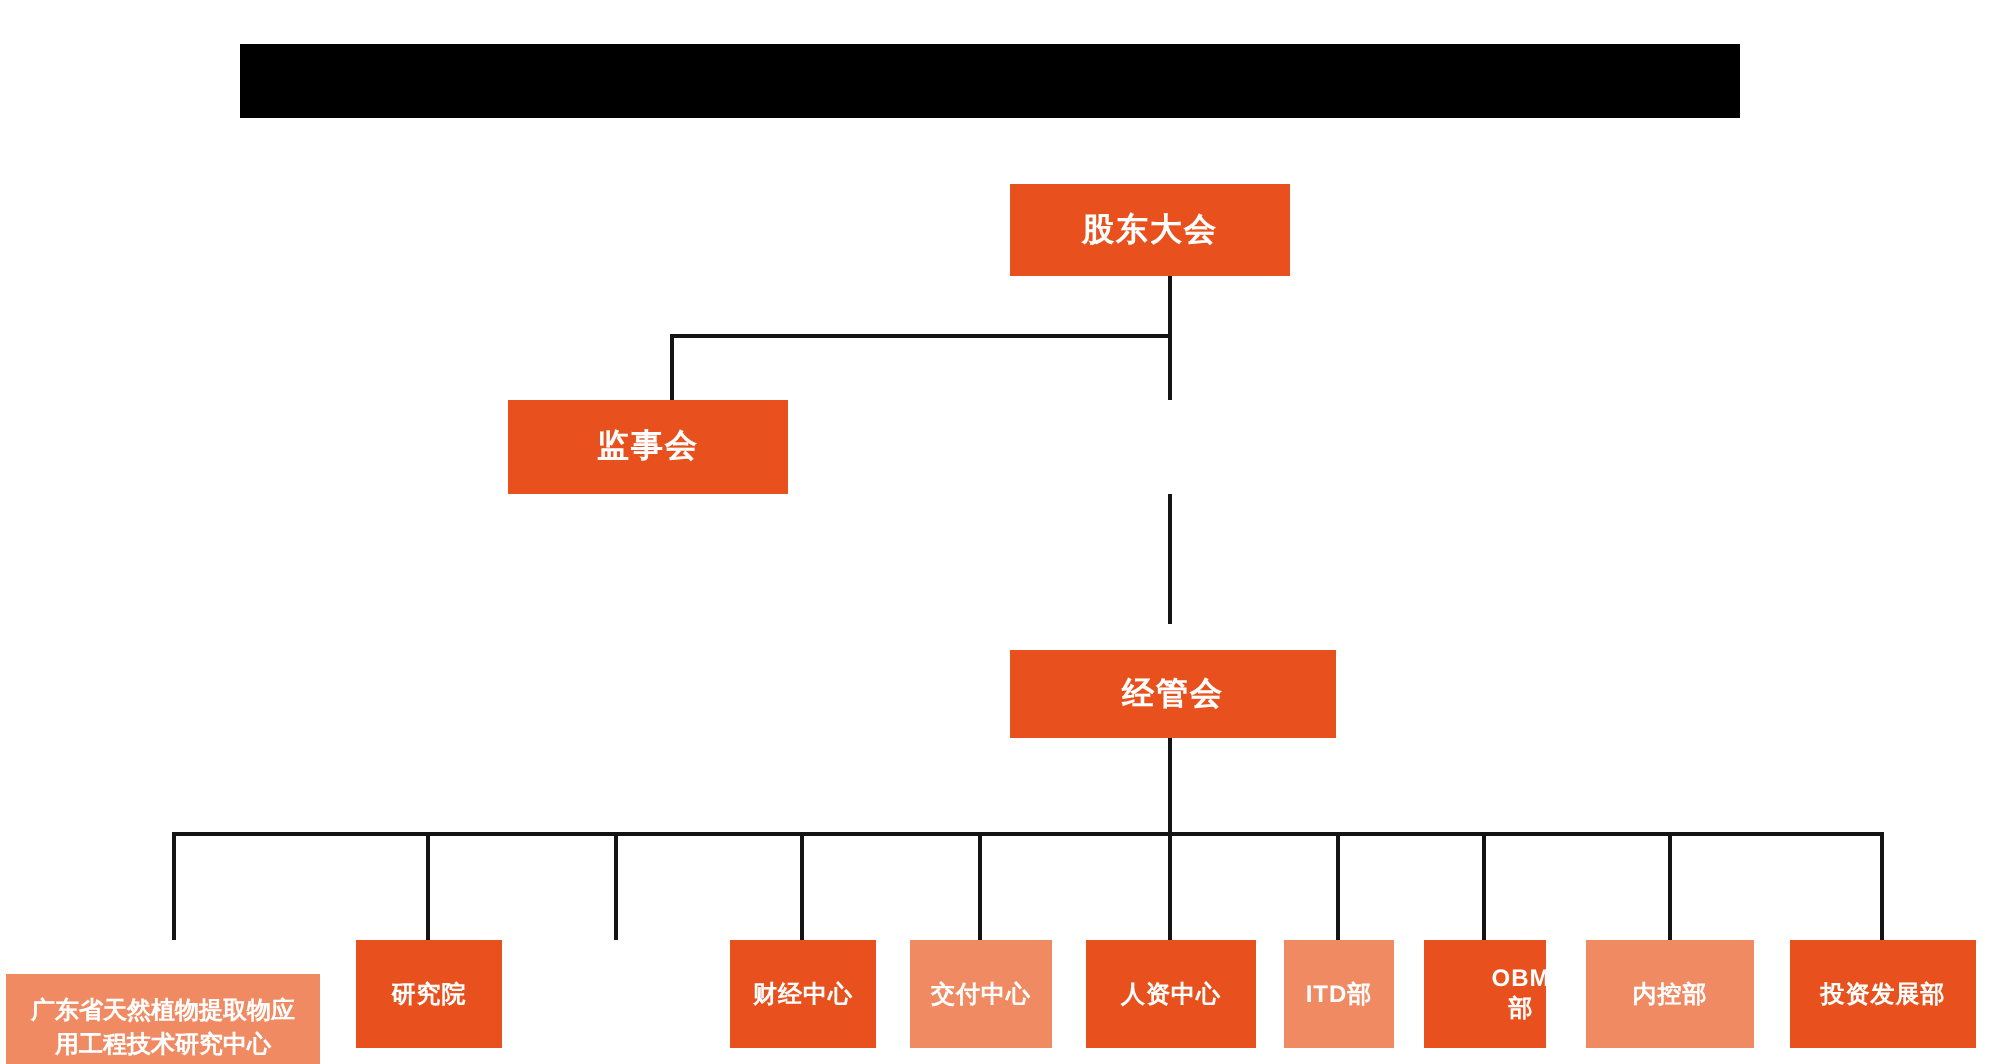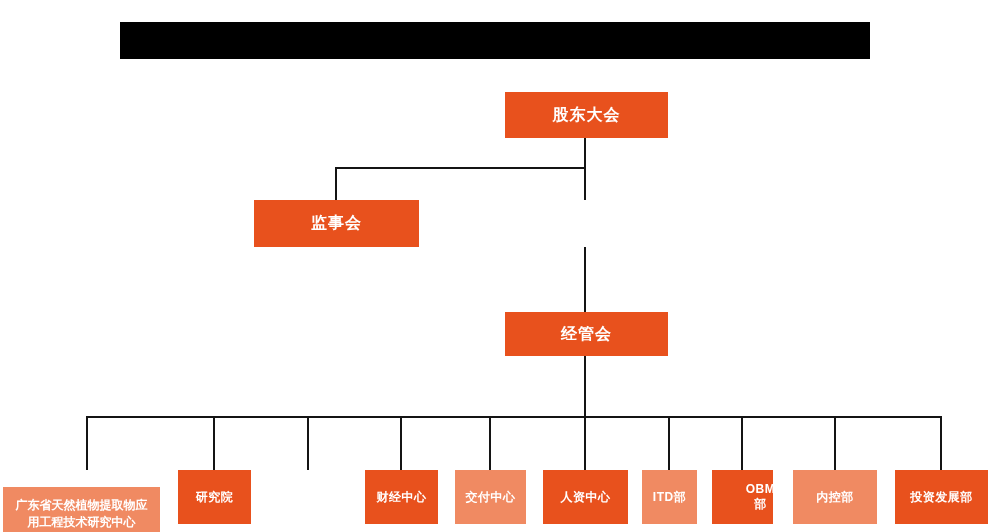--- a/index.html
+++ b/index.html
@@ -37,24 +37,24 @@
   .node.dept.small { font-size:12px; letter-spacing:0; line-height:1.45;margin-top:17px; }
   .node.dept.small .two-line { display:block; }
   .line {
     position:absolute;
     background: var(--line, #141414);
   }
   .line.v { width:2px; }
   .line.h { height:2px; }
 
   
-  #node-shareholders { left:505px; top:92px;  width:163px; height:46px; }
-  #node-supervisory  { left:254px; top:200px; width:165px; height:47px; }
+  #node-shareholders { left:505px; top:92px;  width:140px; height:46px; }
+  #node-supervisory  { left:254px; top:200px; width:140px; height:47px; }
   #node-board        { left:503px; top:200px; width:165px; height:47px; }
-  #node-management   { left:505px; top:312px; width:163px; height:44px; }
+  #node-management   { left:505px; top:325px; width:163px; height:44px; }
 
   
   #c-v-root   { left:584px; top:138px; height:62px; }
   #c-h-split  { left:335px; top:167px; width:251px; }
   #c-v-superv { left:335px; top:167px; height:33px; }
   
   #c-v-board  { left:584px; top:247px; height:65px; }
   
   #c-v-mgmt   { left:584px; top:356px; height:61px; }
   #c-h-bus    { left:86px;  top:416px; width:856px; }

